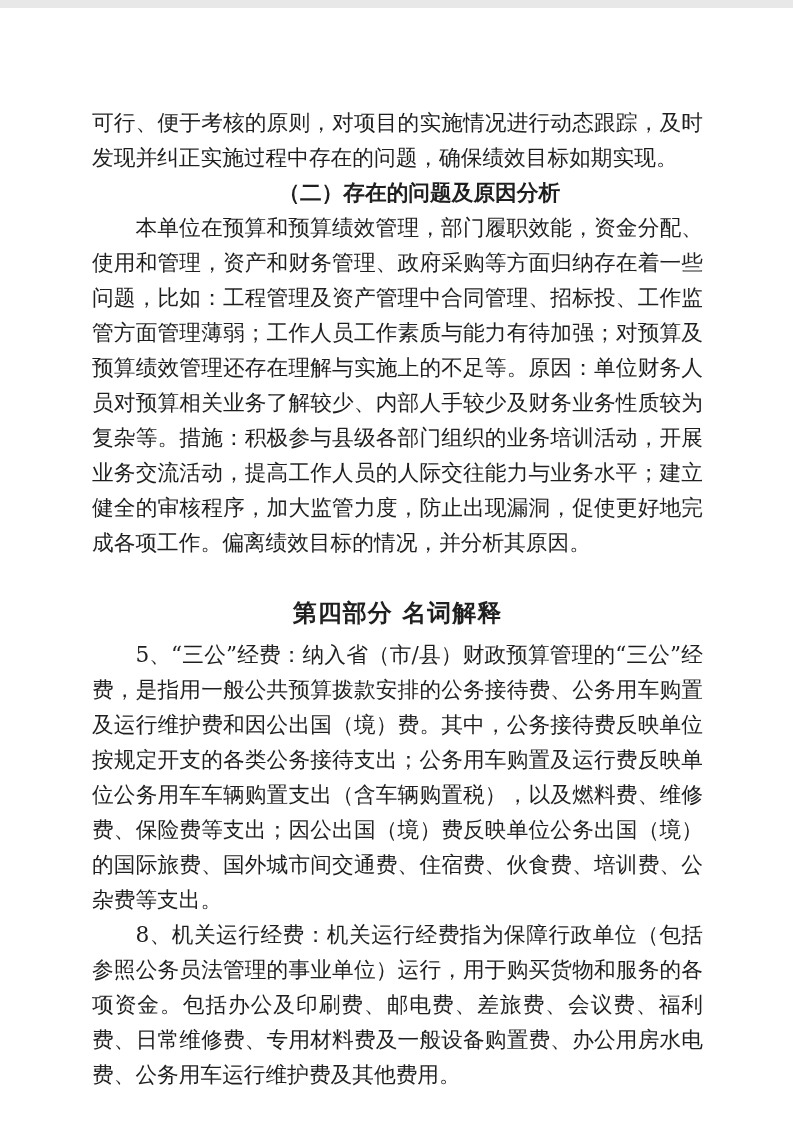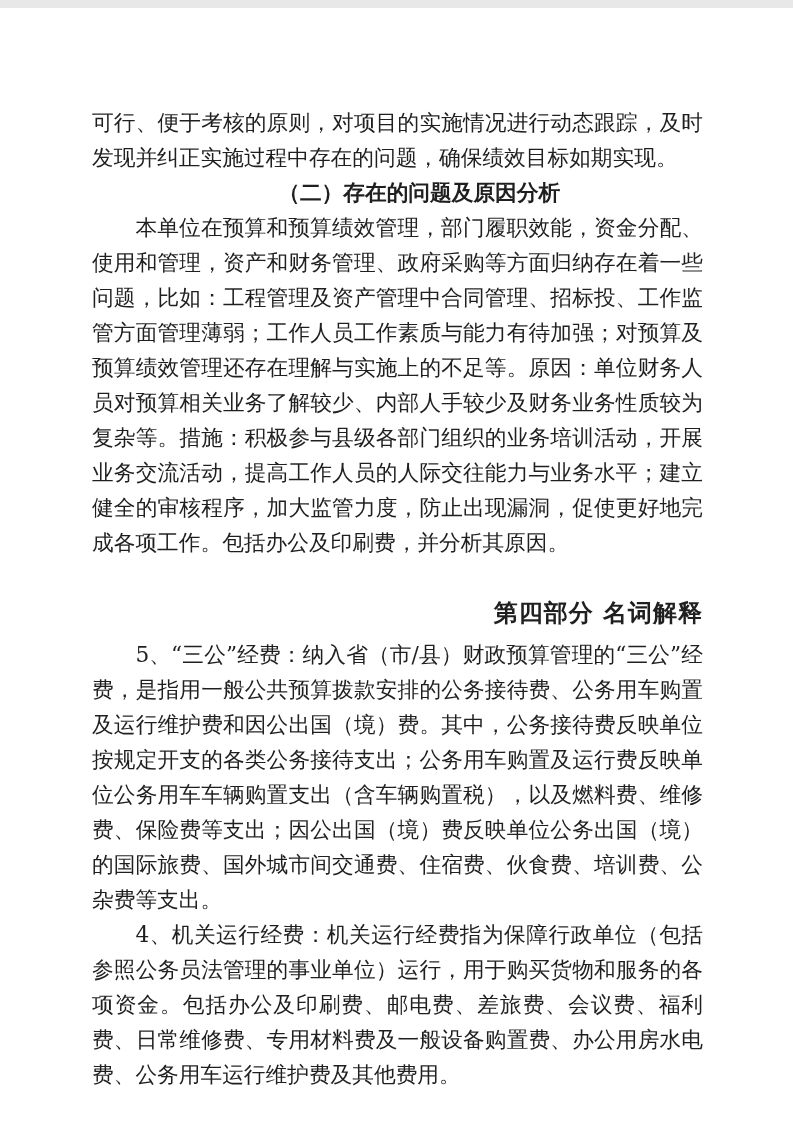--- a/index.html
+++ b/index.html
@@ -42,36 +42,36 @@
     font-weight: 700;
     font-family: "DejaVu Sans", "Liberation Sans", sans-serif;
     text-align: center;
   }
   .section-title {
     margin: 36px 0 6px 0;
     font-size: 24px;
     line-height: 35px;
     font-weight: 700;
     font-family: "DejaVu Sans", "Liberation Sans", sans-serif;
-    text-align: right;
+    text-align: center;
     letter-spacing: 1px;
   }
 </style>
 </head>
 <body>
 
 <div class="page">
   <div class="content">
 
     <p class="body-text">可行、便于考核的原则，对项目的实施情况进行动态跟踪，及时发现并纠正实施过程中存在的问题，确保绩效目标如期实现。</p>
 
     <p class="heading-sub">（二）存在的问题及原因分析</p>
 
-    <p class="body-text indent-2">本单位在预算和预算绩效管理，部门履职效能，资金分配、使用和管理，资产和财务管理、政府采购等方面归纳存在着一些问题，比如：工程管理及资产管理中合同管理、招标投、工作监管方面管理薄弱；工作人员工作素质与能力有待加强；对预算及预算绩效管理还存在理解与实施上的不足等。原因：单位财务人员对预算相关业务了解较少、内部人手较少及财务业务性质较为复杂等。措施：积极参与县级各部门组织的业务培训活动，开展业务交流活动，提高工作人员的人际交往能力与业务水平；建立健全的审核程序，加大监管力度，防止出现漏洞，促使更好地完成各项工作。包括办公及印刷费，并分析其原因。</p>
+    <p class="body-text indent-2">本单位在预算和预算绩效管理，部门履职效能，资金分配、使用和管理，资产和财务管理、政府采购等方面归纳存在着一些问题，比如：工程管理及资产管理中合同管理、招标投、工作监管方面管理薄弱；工作人员工作素质与能力有待加强；对预算及预算绩效管理还存在理解与实施上的不足等。原因：单位财务人员对预算相关业务了解较少、内部人手较少及财务业务性质较为复杂等。措施：积极参与县级各部门组织的业务培训活动，开展业务交流活动，提高工作人员的人际交往能力与业务水平；建立健全的审核程序，加大监管力度，防止出现漏洞，促使更好地完成各项工作。偏离绩效目标的情况，并分析其原因。</p>
 
     <p class="section-title">第四部分 名词解释</p>
 
     <p class="body-text indent-2">5、“三公”经费：纳入省（市/县）财政预算管理的“三公”经费，是指用一般公共预算拨款安排的公务接待费、公务用车购置及运行维护费和因公出国（境）费。其中，公务接待费反映单位按规定开支的各类公务接待支出；公务用车购置及运行费反映单位公务用车车辆购置支出（含车辆购置税），以及燃料费、维修费、保险费等支出；因公出国（境）费反映单位公务出国（境）的国际旅费、国外城市间交通费、住宿费、伙食费、培训费、公杂费等支出。</p>
 
-    <p class="body-text indent-2">4、机关运行经费：机关运行经费指为保障行政单位（包括参照公务员法管理的事业单位）运行，用于购买货物和服务的各项资金。包括办公及印刷费、邮电费、差旅费、会议费、福利费、日常维修费、专用材料费及一般设备购置费、办公用房水电费、公务用车运行维护费及其他费用。</p>
+    <p class="body-text indent-2">8、机关运行经费：机关运行经费指为保障行政单位（包括参照公务员法管理的事业单位）运行，用于购买货物和服务的各项资金。包括办公及印刷费、邮电费、差旅费、会议费、福利费、日常维修费、专用材料费及一般设备购置费、办公用房水电费、公务用车运行维护费及其他费用。</p>
 
   </div>
 </div>
 
 </body></html>

